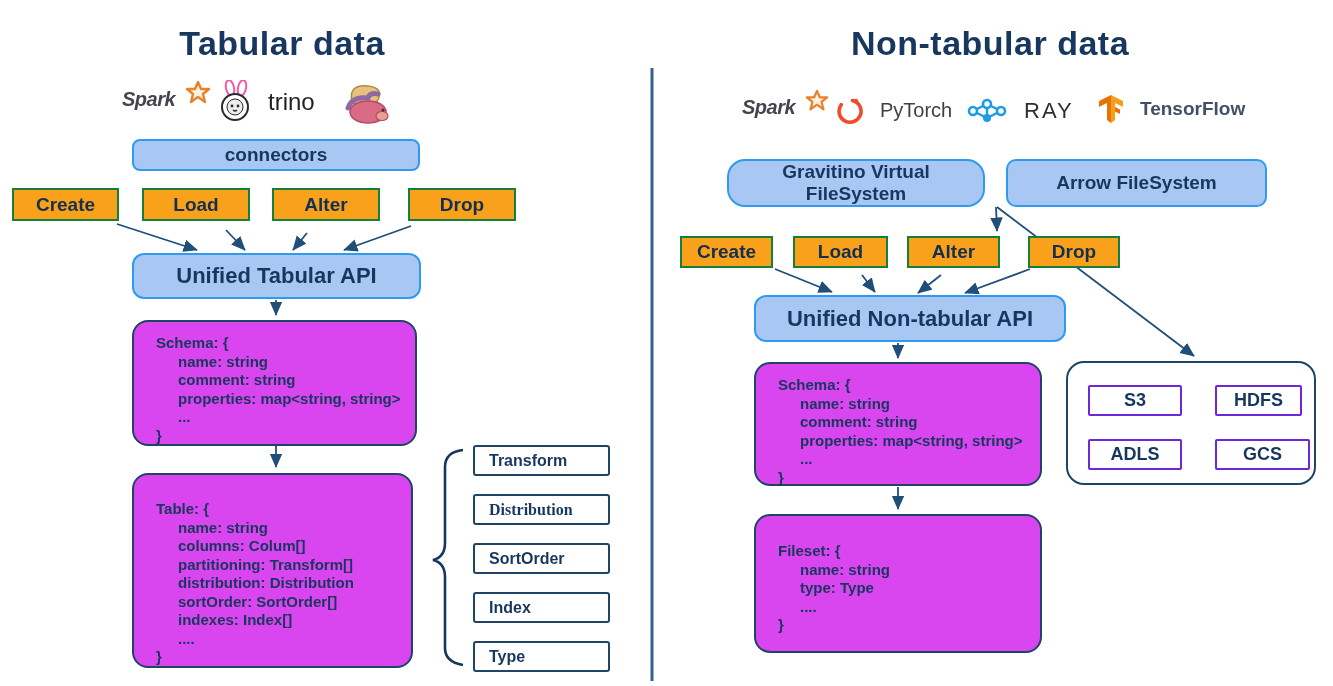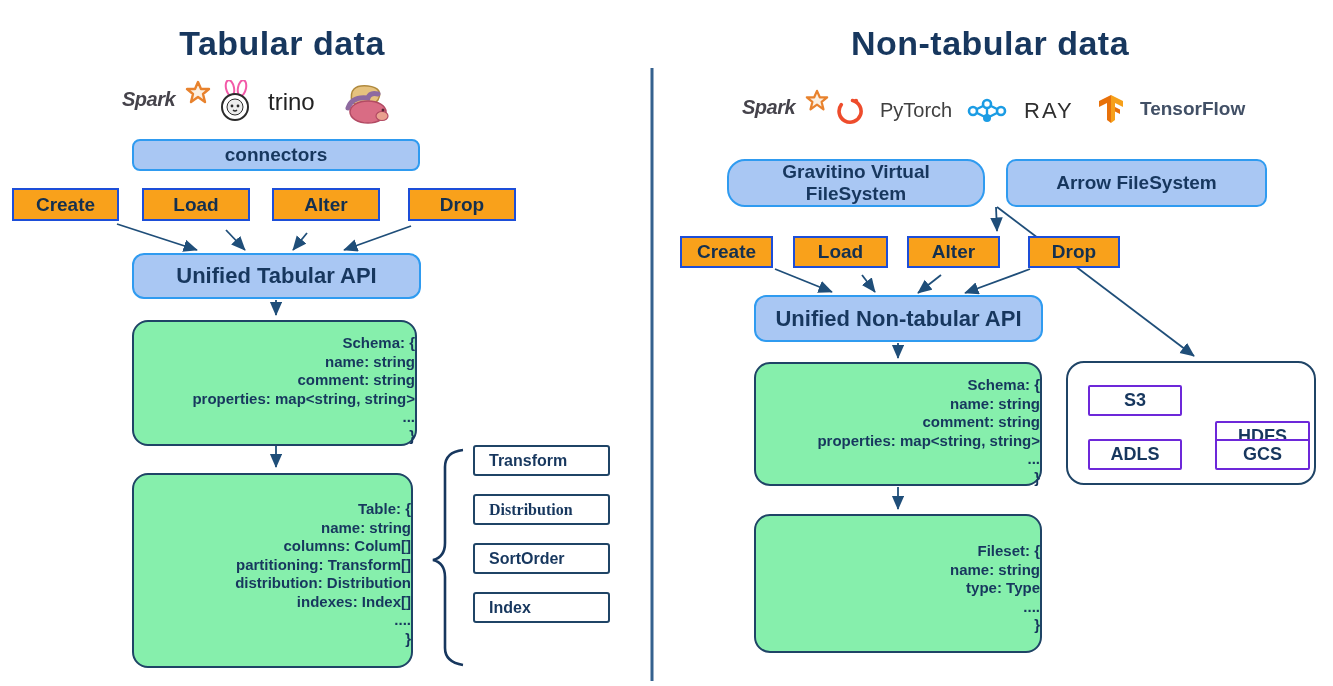--- a/index.html
+++ b/index.html
@@ -3,25 +3,25 @@
 <meta charset="utf-8">
 <style>
   html,body{margin:0;padding:0;background:#ffffff;}
   .canvas{position:relative;width:1333px;height:686px;background:#fff;overflow:hidden;
           font-family:"Liberation Sans", sans-serif;color:#17375E;}
   .abs{position:absolute;}
   .title{font-size:34px;font-weight:bold;color:#17375E;text-align:center;letter-spacing:0.5px;}
   .bluebox{position:absolute;background:#A9C7F3;border:2px solid #2F9BF0;display:flex;
            align-items:center;justify-content:center;font-weight:bold;color:#17375E;
            box-sizing:border-box;text-align:center;}
-  .orangebox{position:absolute;background:#F9A11B;border:2px solid #1d4ed8;display:flex;
+  .orangebox{position:absolute;background:#F9A11B;border:2px solid #15803d;display:flex;
              align-items:center;justify-content:center;font-weight:bold;color:#14304F;
              font-size:19px;box-sizing:border-box;text-align:center;}
-  .codebox{position:absolute;background:#86efac;border:2px solid #1F4466;border-radius:16px;
-           box-sizing:border-box;font-size:15px;font-weight:bold;color:#17375E;line-height:18.5px;text-align:right;}
+  .codebox{position:absolute;background:#d946ef;border:2px solid #1F4466;border-radius:16px;
+           box-sizing:border-box;font-size:15px;font-weight:bold;color:#17375E;line-height:18.5px;}
   .codebox .ln{padding-left:22px;white-space:nowrap;}
   .codebox .ind{padding-left:44px;}
   .typebox{position:absolute;background:#fff;border:2px solid #1F4466;border-radius:3px;
            box-sizing:border-box;display:flex;align-items:center;font-weight:bold;font-size:16px;
            color:#17375E;padding-left:14px;width:137px;height:31px;}
   .storagegroup{position:absolute;background:#fff;border:2px solid #1F4466;border-radius:18px;box-sizing:border-box;}
   .storagebox{position:absolute;background:#fff;border:2px solid #6d28d9;border-radius:2px;
               display:flex;align-items:center;justify-content:center;font-weight:bold;
               font-size:18px;color:#17375E;box-sizing:border-box;}
   .logo{position:absolute;display:flex;align-items:center;gap:16px;}
@@ -129,36 +129,40 @@
     <div class="ln ind">...</div>
     <div class="ln">}</div>
   </div>
 
   <div class="codebox" style="left:132px;top:473px;width:281px;height:195px;padding-top:25px;">
     <div class="ln">Table: {</div>
     <div class="ln ind">name: string</div>
     <div class="ln ind">columns: Colum[]</div>
     <div class="ln ind">partitioning: Transform[]</div>
     <div class="ln ind">distribution: Distribution</div>
+    <div class="ln ind">sortOrder: SortOrder[]</div>
     <div class="ln ind">indexes: Index[]</div>
     <div class="ln ind">....</div>
     <div class="ln">}</div>
   </div>
 
   <div class="typebox" style="left:473px;top:445px;">
     <span>Transform</span>
   </div>
   <div class="typebox" style="left:473px;top:494px;font-family:Liberation Serif, serif;">
     <span>Distribution</span>
   </div>
   <div class="typebox" style="left:473px;top:543px;">
     <span>SortOrder</span>
   </div>
   <div class="typebox" style="left:473px;top:592px;">
     <span>Index</span>
+  </div>
+  <div class="typebox" style="left:473px;top:641px;">
+    <span>Type</span>
   </div>
 
   <div class="abs title" style="left:770px;top:24px;width:440px;">Non-tabular data</div>
 
   <div class="logo" style="left:742px;top:96px;">
     <span class="sparkword">Spark</span>
     <svg width="24" height="24" viewBox="0 0 26 26" style="margin-left:-6px;margin-top:-13px;">
       <path d="M13 2 L16 9 L24 9 L18 14 L20 22 L13 17 L6 22 L8 14 L2 9 L10 9 Z" fill="#FBF0E2" stroke="#E8822D" stroke-width="2.4" stroke-linejoin="round"></path>
     </svg>
   </div>
@@ -208,21 +212,21 @@
   <div class="orangebox" style="left:793px;top:236px;width:95px;height:32px;">
     <span>Load</span>
   </div>
   <div class="orangebox" style="left:907px;top:236px;width:93px;height:32px;">
     <span>Alter</span>
   </div>
   <div class="orangebox" style="left:1028px;top:236px;width:92px;height:32px;">
     <span>Drop</span>
   </div>
 
-  <div class="bluebox" style="left:754px;top:295px;width:289px;height:47px;border-radius:12px;font-size:22px;">
+  <div class="bluebox" style="left:754px;top:295px;width:312px;height:47px;border-radius:12px;font-size:22px;">
     <span>Unified Non-tabular API</span>
   </div>
 
   <div class="codebox" style="left:754px;top:362px;width:288px;height:124px;padding-top:12px;">
     <div class="ln">Schema: {</div>
     <div class="ln ind">name: string</div>
     <div class="ln ind">comment: string</div>
     <div class="ln ind">properties: map&lt;string, string&gt;</div>
     <div class="ln ind">...</div>
     <div class="ln">}</div>
@@ -233,21 +237,21 @@
     <div class="ln ind">name: string</div>
     <div class="ln ind">type: Type</div>
     <div class="ln ind">....</div>
     <div class="ln">}</div>
   </div>
 
   <div class="storagegroup" style="left:1066px;top:361px;width:250px;height:124px;">
     <div class="storagebox" style="left:20px;top:22px;width:94px;height:31px;">
       <span>S3</span>
     </div>
-    <div class="storagebox" style="left:147px;top:22px;width:95px;height:31px;margin-top:36px;">
+    <div class="storagebox" style="left:147px;top:22px;width:87px;height:31px;">
       <span>HDFS</span>
     </div>
     <div class="storagebox" style="left:20px;top:76px;width:94px;height:31px;">
       <span>ADLS</span>
     </div>
     <div class="storagebox" style="left:147px;top:76px;width:95px;height:31px;">
       <span>GCS</span>
     </div>
   </div>
 

